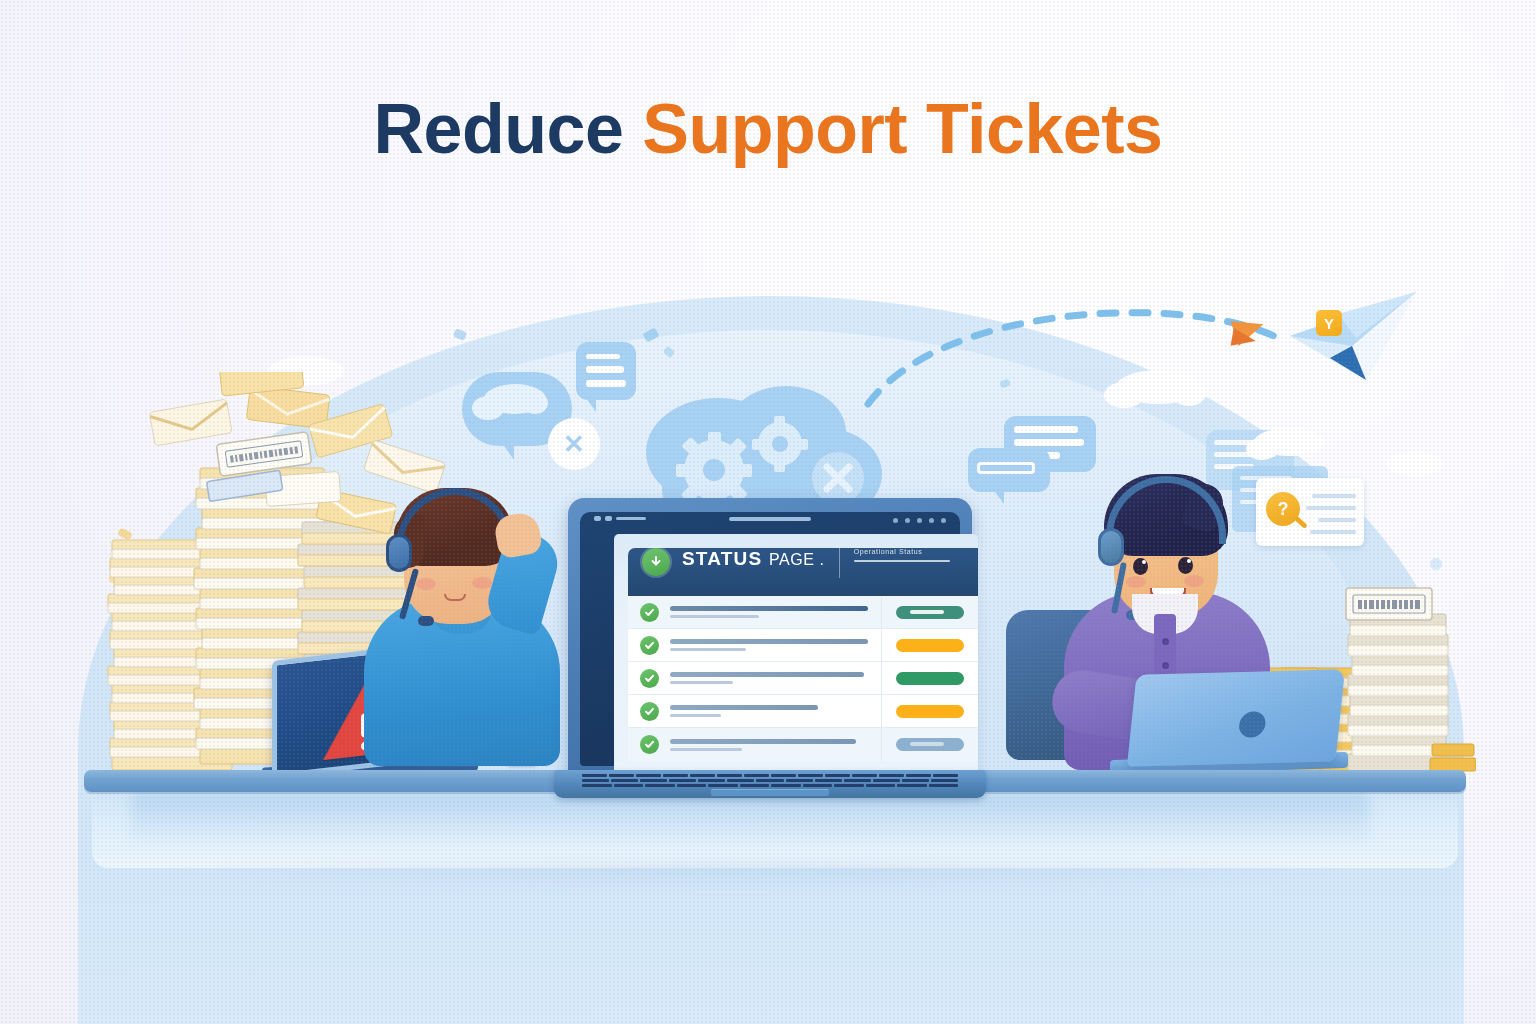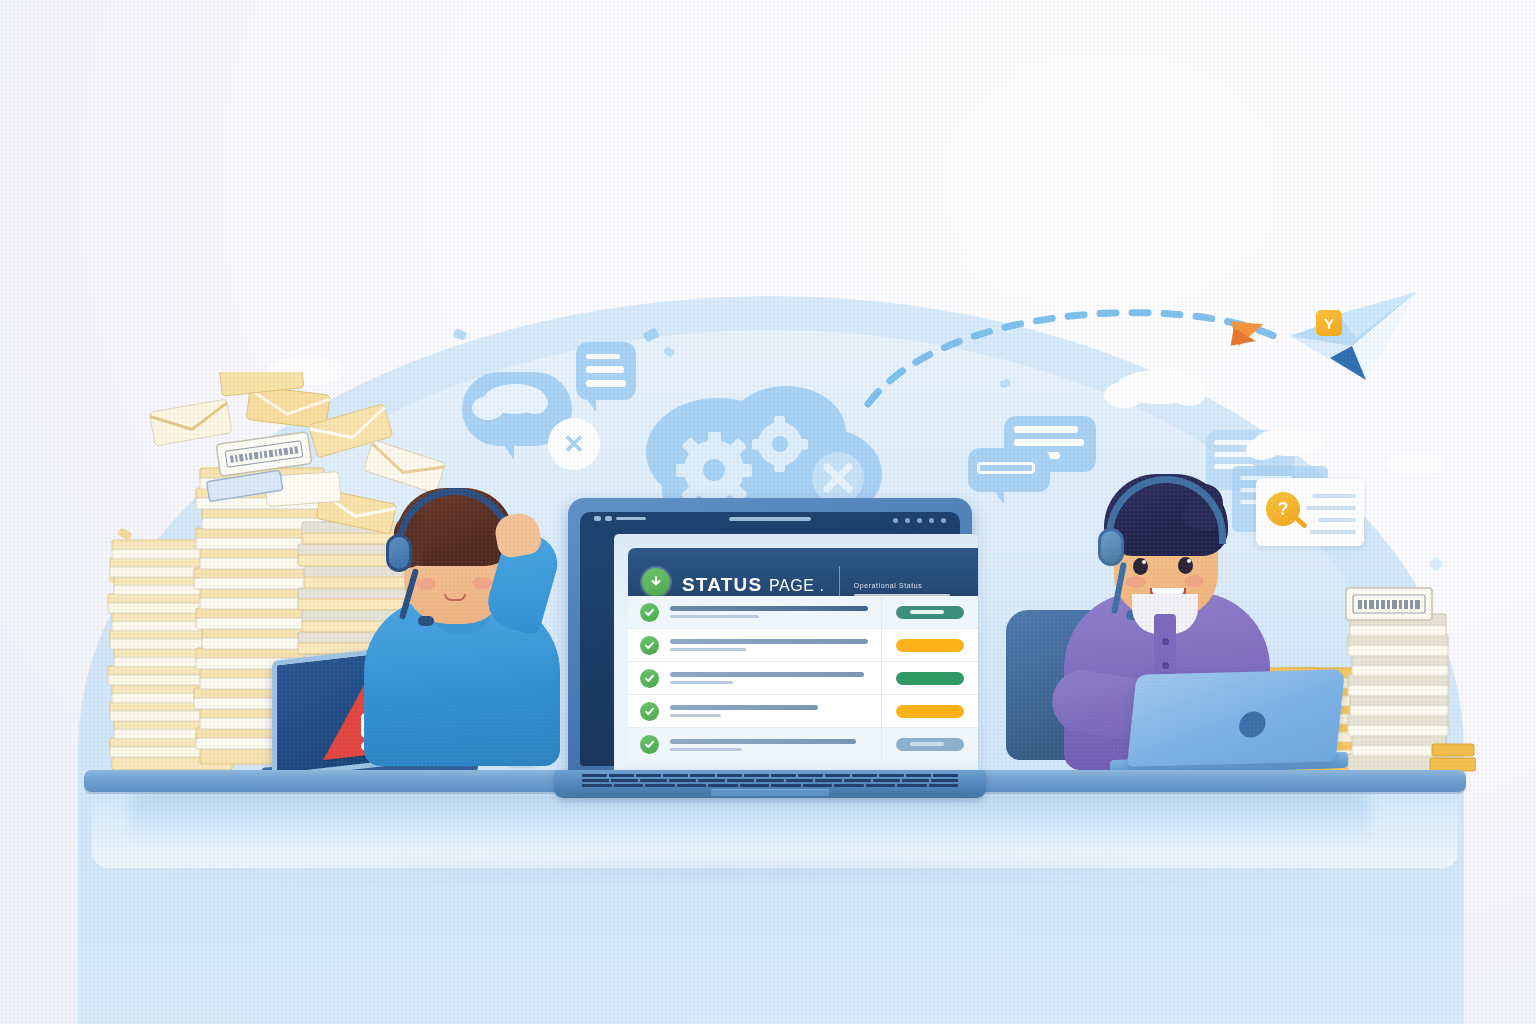--- a/index.html
+++ b/index.html
@@ -315,21 +315,21 @@
 
   .screen {
     position:absolute; left:34px; top:22px; width:364px; height:240px;
     background:linear-gradient(180deg,#dceaf7 0%,#e9f2fa 35%,#eaf3fb 100%);
     border-radius:5px; overflow:hidden;
   }
   .sp-header {
     position:absolute; left:14px; top:14px; right:0; height:48px;
     background:linear-gradient(180deg,#2d5687 0%,#234771 100%);
     border-radius:7px 0 0 0;
-    display:flex; align-items:flex-end; padding-left:14px;
+    display:flex; align-items:flex-start; padding-left:14px;
   }
   .sp-logo {
     width:28px;height:28px;border-radius:50%;
     background:linear-gradient(160deg,#6fc46f,#4da84d);
     display:flex;align-items:center;justify-content:center;
     flex:0 0 auto;
     box-shadow:0 0 0 2px rgba(255,255,255,.22);
   }
   .sp-logo svg { display:block; }
   .sp-title {
@@ -1076,16 +1076,19 @@
       <div class="rl-logo"></div>
     </div>
   </div>
 
   <div class="desk-surface"></div>
   <div class="desk-reflect"></div>
   <div class="desk-top"></div>
   <div class="desk-shadow-soft"></div>
 
   <div class="title-wrap">
+    <div class="title-line l2">
+      <span class="t-dark">Reduce </span><span class="t-orange">Support Tickets</span>
+    </div>
   </div>
 
   <div id="texture"></div>
 </div>
 
 </body></html>

